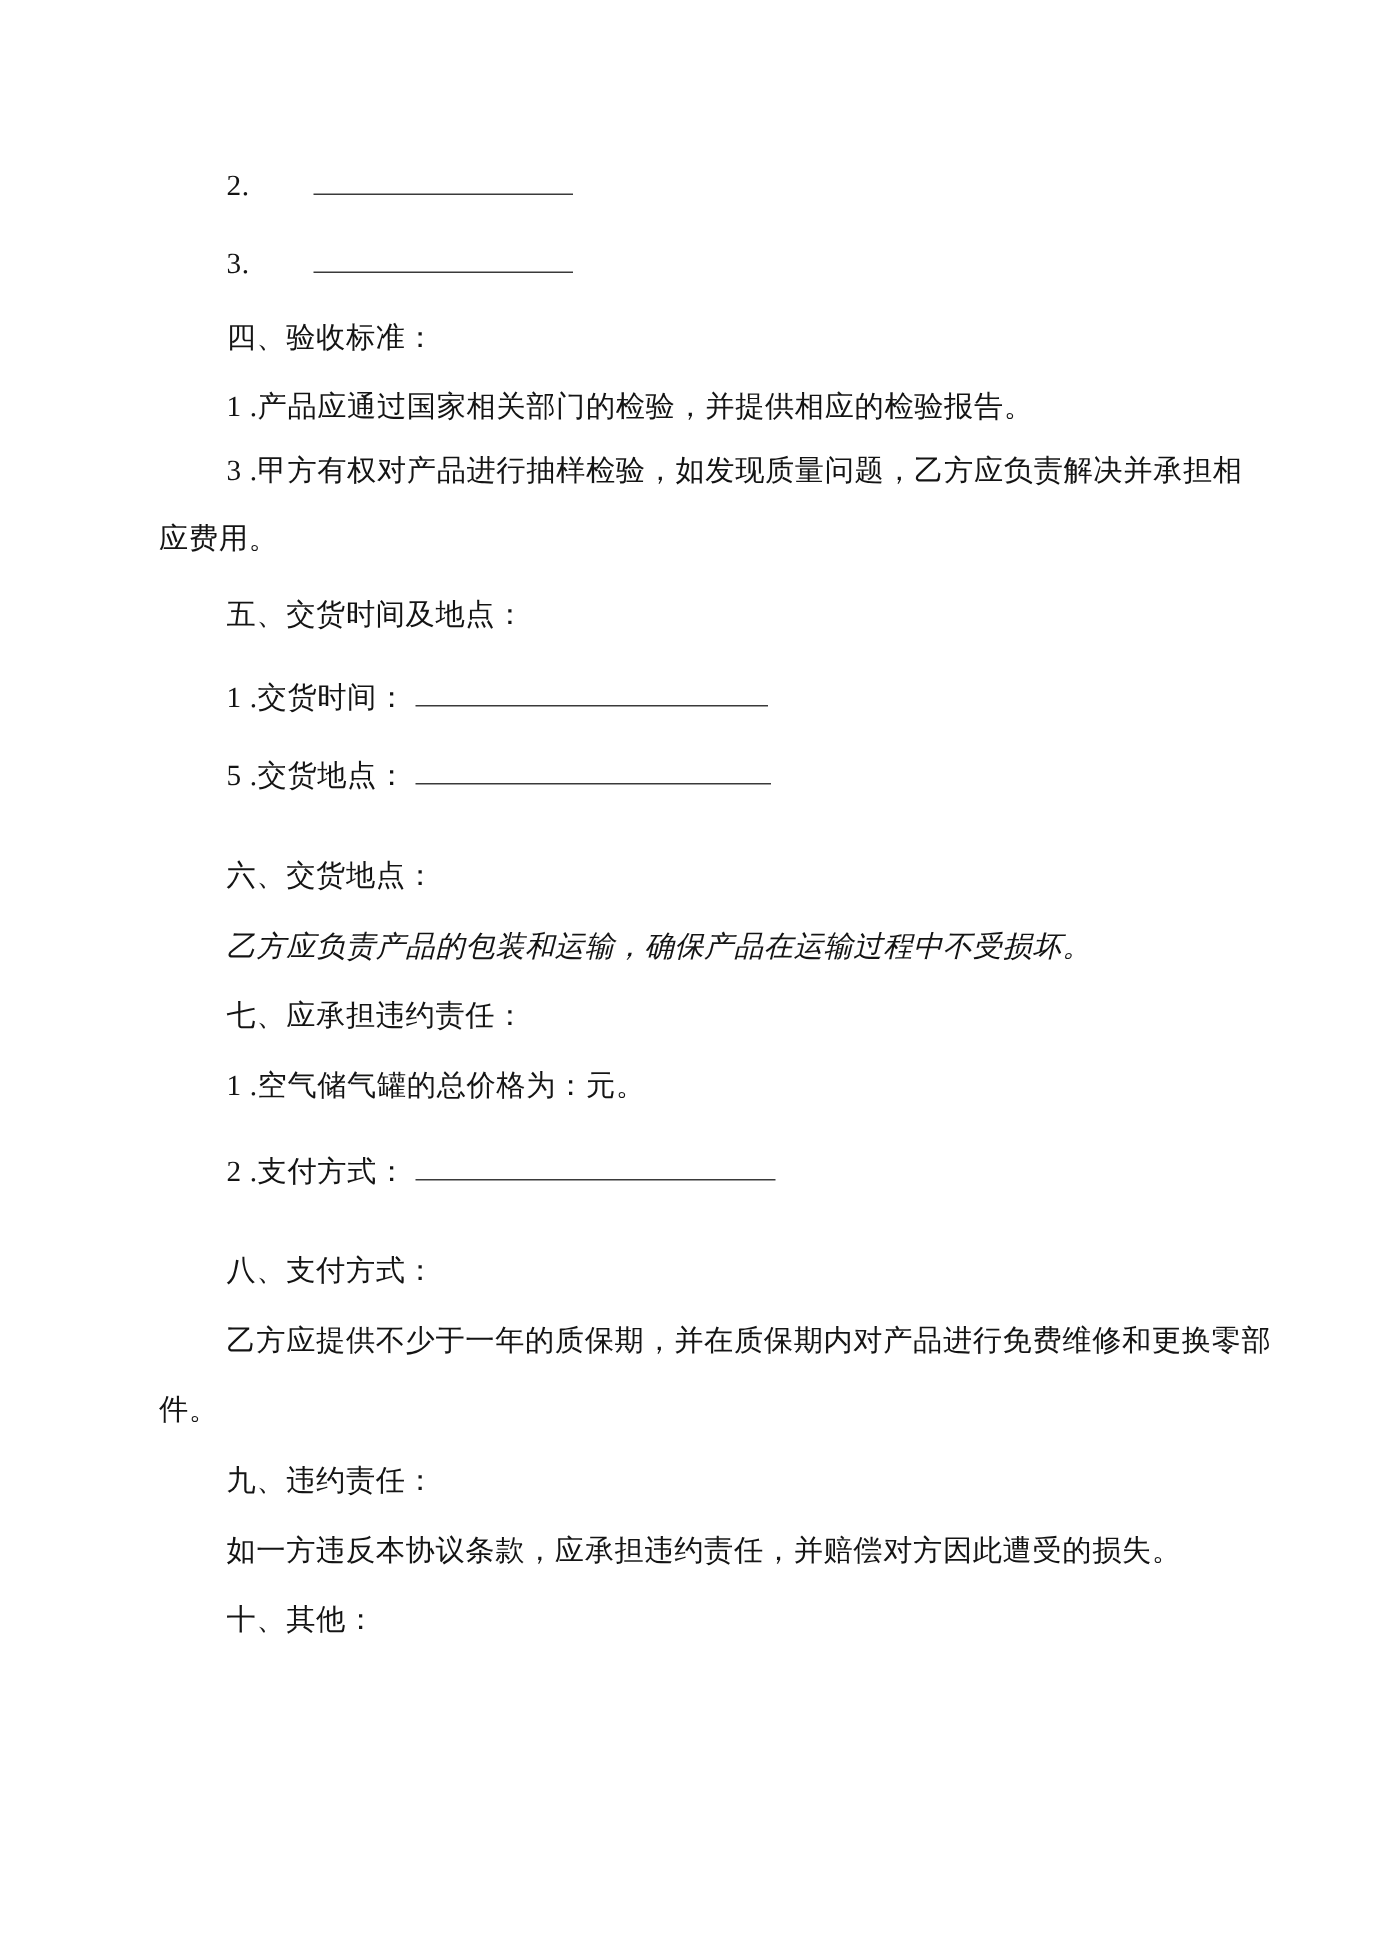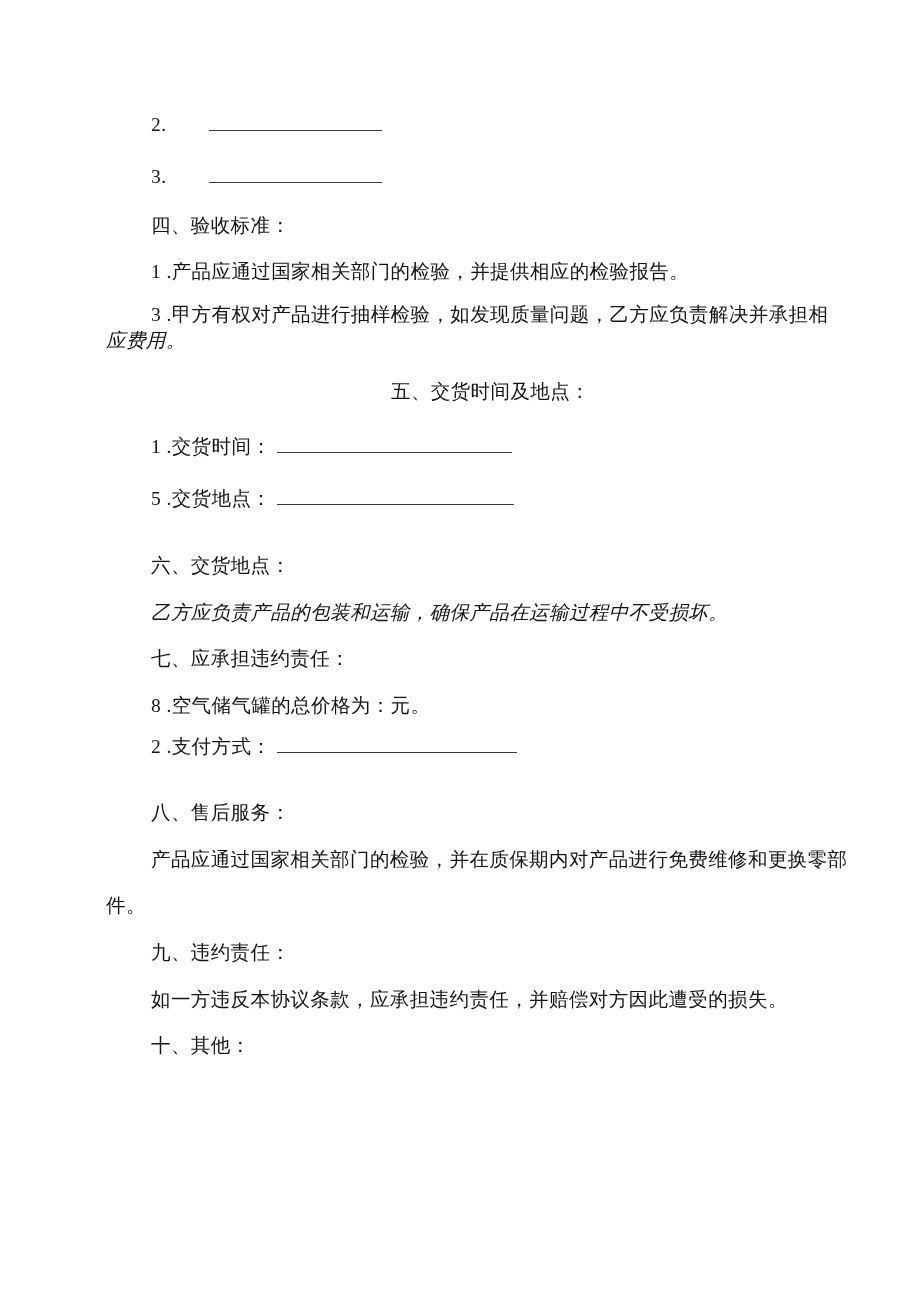--- a/index.html
+++ b/index.html
@@ -38,29 +38,29 @@
 </head>
 <body>
 
 <div class="page">
   <div class="doc-body" id="doc-body">
       <div class="line indent" style="margin-top: 112px;"><span>2.</span><span class="blank" style="width: 173px; margin-left: 43px; border-bottom-color: rgb(58, 58, 58);"></span></div>
       <div class="line indent" style="margin-top: 26px;"><span>3.</span><span class="blank" style="width: 173px; margin-left: 43px; border-bottom-color: rgb(58, 58, 58);"></span></div>
       <div class="line indent" style="margin-top: 23px;"><span>四、验收标准：</span></div>
       <div class="line indent" style="margin-top: 20px;"><span>1 .产品应通过国家相关部门的检验，并提供相应的检验报告。</span></div>
       <div class="line indent" style="margin-top: 17px;"><span>3 .甲方有权对产品进行抽样检验，如发现质量问题，乙方应负责解决并承担相</span></div>
-      <div class="line" style=" font-style: italic;"><span>应费用。</span></div>
-      <div class="line indent" style="margin-top: 25px; text-align: center;"><span>五、交货时间及地点：</span></div>
+      <div class="line" style="margin-top: 19px;"><span>应费用。</span></div>
+      <div class="line indent" style="margin-top: 25px;"><span>五、交货时间及地点：</span></div>
       <div class="line indent" style="margin-top: 29px;"><span>1 .交货时间：</span><span class="blank" style="width: 235px; margin-left: 6px; border-bottom-color: rgb(58, 58, 58);"></span></div>
       <div class="line indent" style="margin-top: 26px;"><span>5 .交货地点：</span><span class="blank" style="width: 237px; margin-left: 6px; border-bottom-color: rgb(58, 58, 58);"></span></div>
       <div class="line indent" style="margin-top: 41px;"><span>六、交货地点：</span></div>
       <div class="line indent" style="margin-top: 21px; font-style: italic;"><span>乙方应负责产品的包装和运输，确保产品在运输过程中不受损坏。</span></div>
       <div class="line indent" style="margin-top: 20px;"><span>七、应承担违约责任：</span></div>
-      <div class="line indent" style="margin-top: 21px;"><span>8 .空气储气罐的总价格为：元。</span></div>
-      <div class="line indent" style="margin-top: 15px;"><span>2 .支付方式：</span><span class="blank" style="width: 240px; margin-left: 6px; border-bottom-color: rgb(58, 58, 58);"></span></div>
-      <div class="line indent" style="margin-top: 40px;"><span>八、售后服务：</span></div>
-      <div class="line indent" style="margin-top: 21px;"><span>产品应通过国家相关部门的检验，并在质保期内对产品进行免费维修和更换零部</span></div>
+      <div class="line indent" style="margin-top: 21px;"><span>1 .空气储气罐的总价格为：元。</span></div>
+      <div class="line indent" style="margin-top: 31px;"><span>2 .支付方式：</span><span class="blank" style="width: 240px; margin-left: 6px; border-bottom-color: rgb(58, 58, 58);"></span></div>
+      <div class="line indent" style="margin-top: 40px;"><span>八、支付方式：</span></div>
+      <div class="line indent" style="margin-top: 21px;"><span>乙方应提供不少于一年的质保期，并在质保期内对产品进行免费维修和更换零部</span></div>
       <div class="line" style="margin-top: 20px;"><span>件。</span></div>
       <div class="line indent" style="margin-top: 21px;"><span>九、违约责任：</span></div>
       <div class="line indent" style="margin-top: 21px;"><span>如一方违反本协议条款，应承担违约责任，并赔偿对方因此遭受的损失。</span></div>
       <div class="line indent" style="margin-top: 20px;"><span>十、其他：</span></div>
     </div>
 </div>
 
 </body></html>

